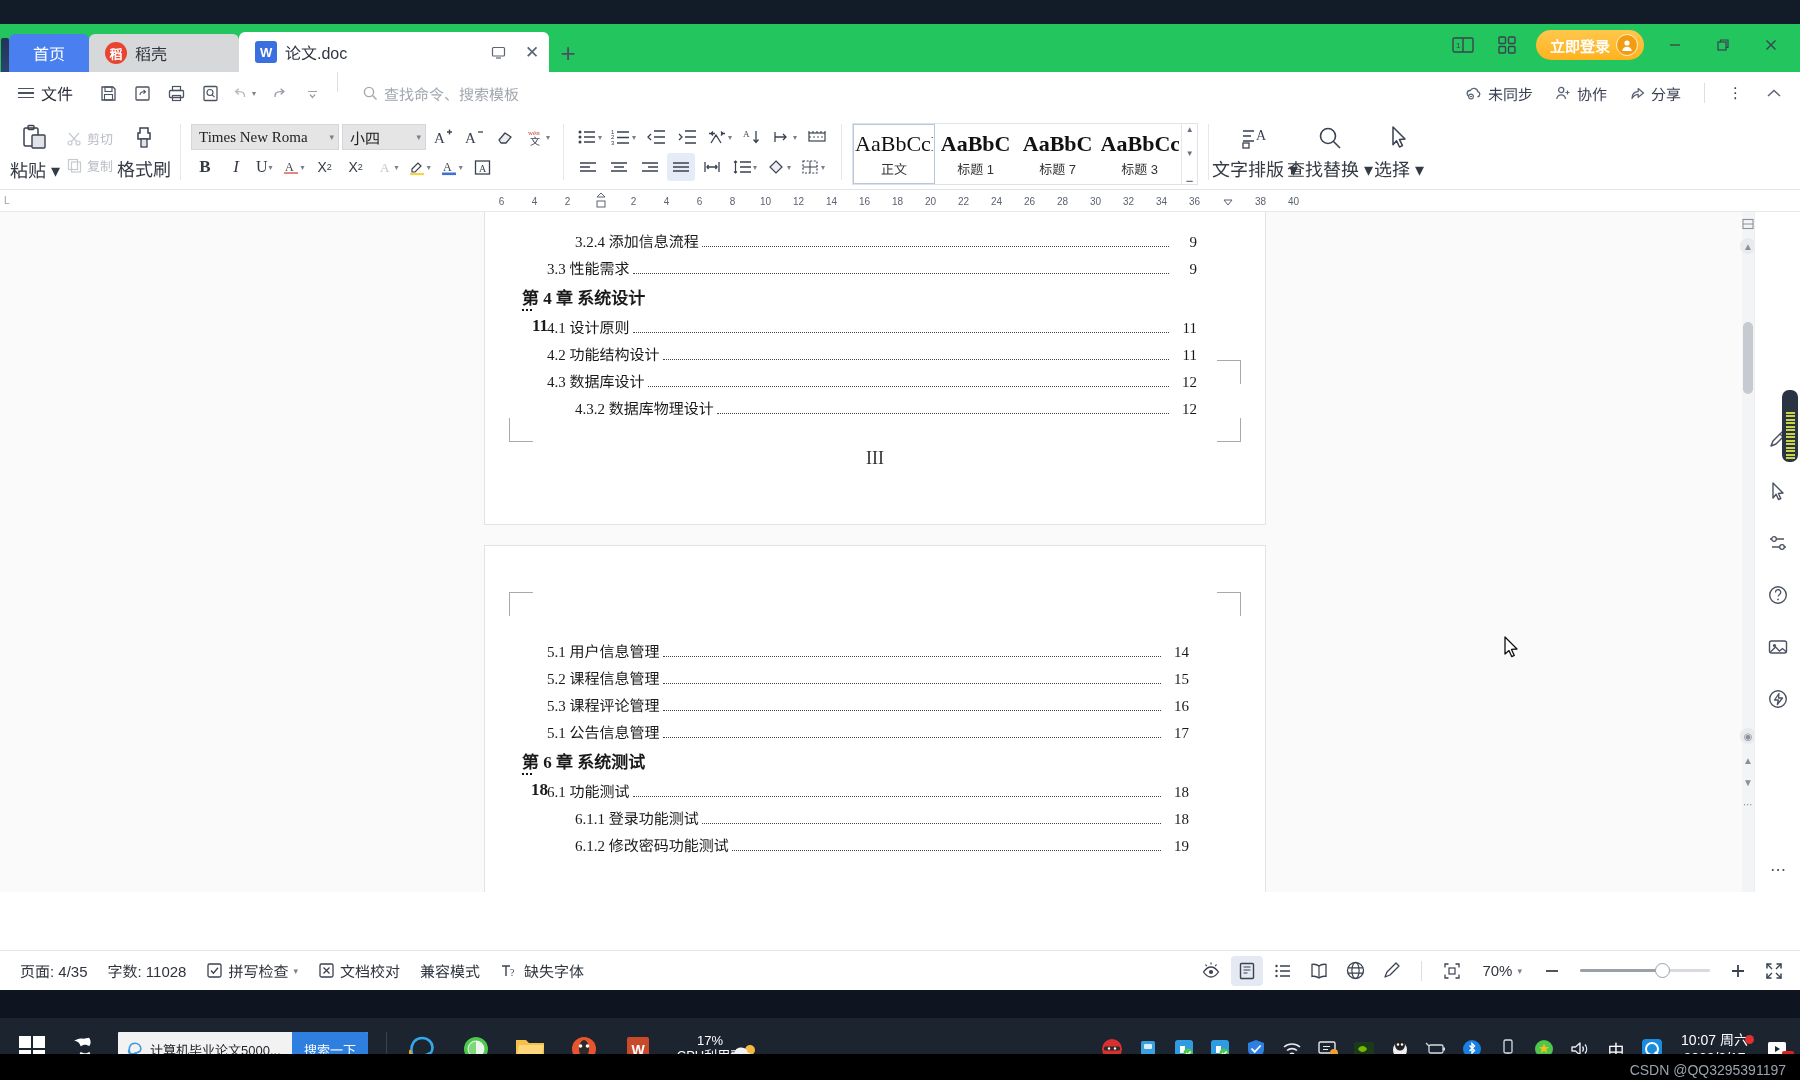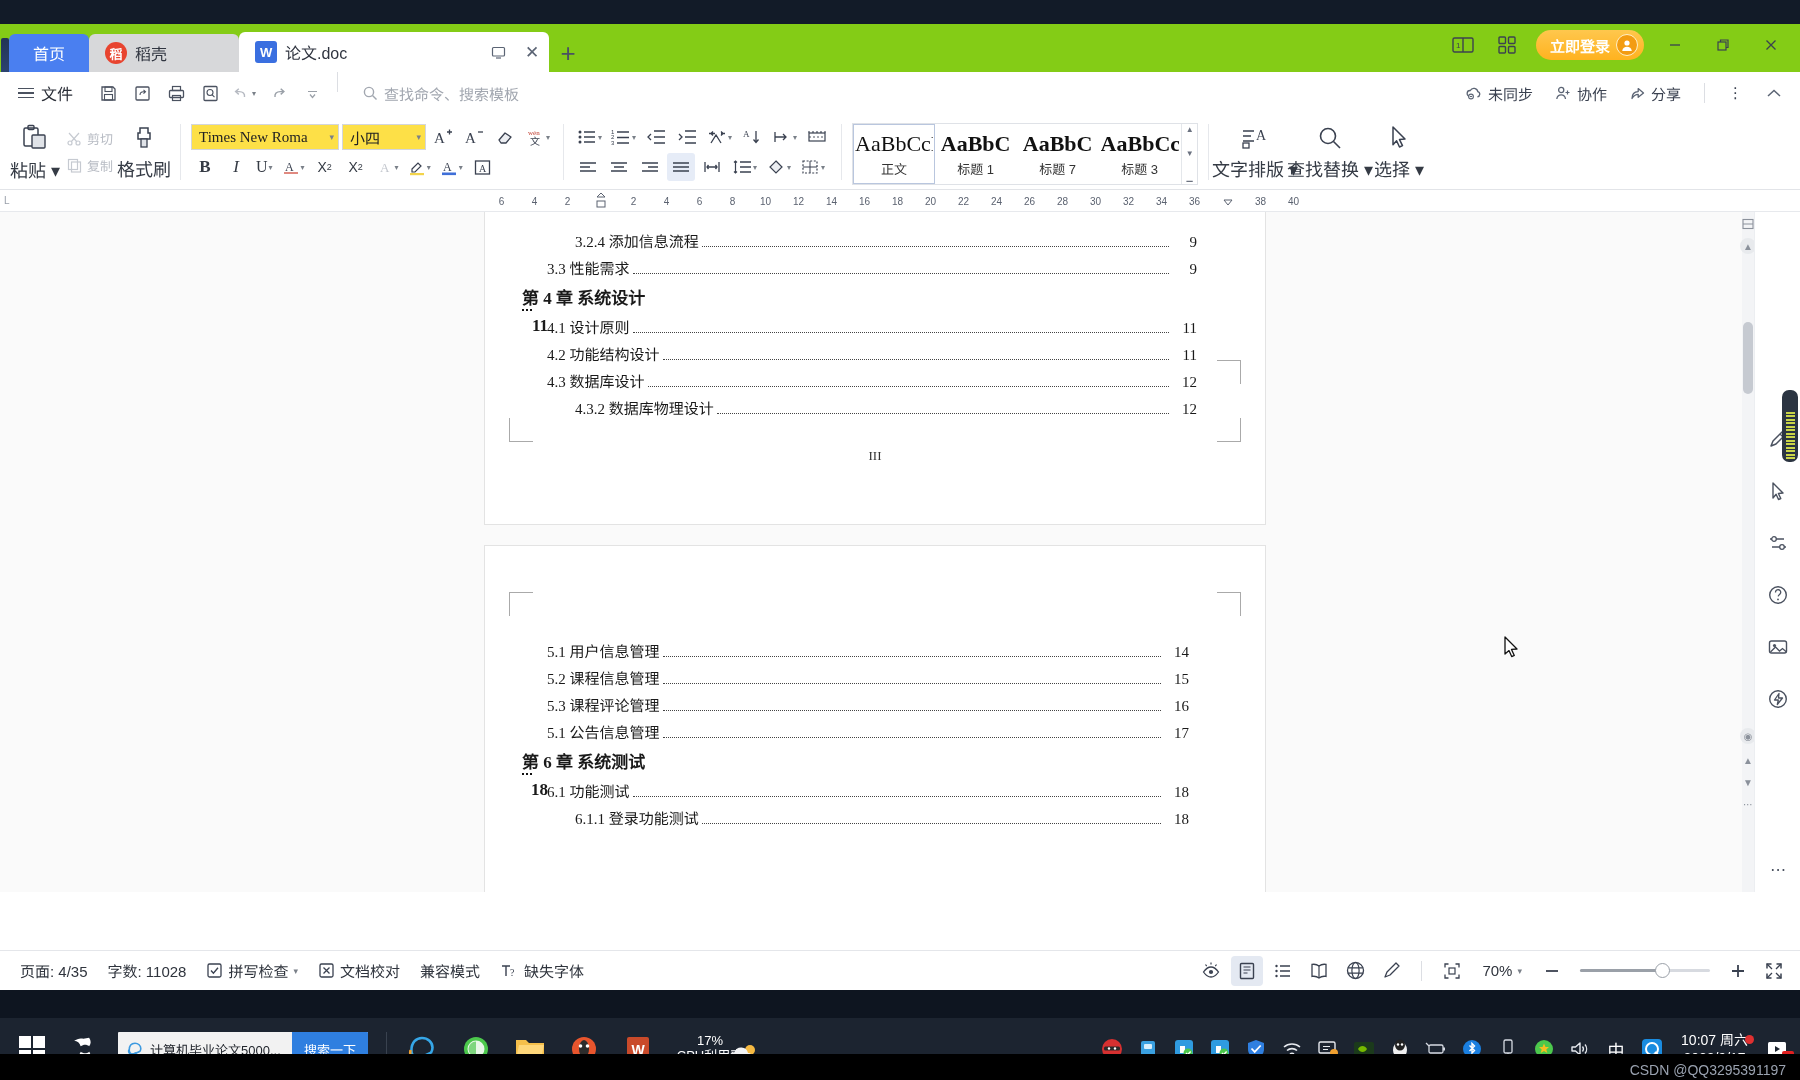--- a/index.html
+++ b/index.html
@@ -20,21 +20,21 @@
 
   
   .wps-window {
     position: absolute; top: 24px; left: 0; width: 1800px; height: 966px;
     background: #ffffff;
   }
 
   
   .tabbar {
     position: relative; height: 48px; width: 100%;
-    background: #84cc16;
+    background: #22c55e;
     display: flex; align-items: flex-end;
   }
   .tab-left-grip {
     width: 8px; height: 34px; margin-left: 1px; margin-bottom: 0;
     background: linear-gradient(#233455,#2c4370);
     border-radius: 2px 2px 0 0;
   }
   .tab {
     height: 38px; display: flex; align-items: center; gap: 8px;
     padding: 0 16px; font-size: 16px; color: #303540;
@@ -144,21 +144,21 @@
   .srow { display: flex; align-items: center; gap: 3px; }
   .s-btn {
     display: flex; align-items: center; gap: 4px; font-size: 13px; color: #353b45;
     padding: 3px 5px; border-radius: 3px; cursor: pointer; white-space: nowrap;
   }
   .s-btn.dim { color: #b8bcc4; }
 
   .font-name, .font-size {
     border: 1px solid #d3d6dc; height: 26px; display: flex; align-items: center;
     justify-content: space-between; padding: 0 4px 0 7px; font-size: 15px;
-    color: #222; background: #fde047; cursor: text;
+    color: #222; background: #e5e5e5; cursor: text;
   }
   .font-name { width: 148px; font-family: "Liberation Serif", serif; }
   .font-size { width: 84px; }
   .caret { font-size: 9px; color: #7a8089; }
 
   .ic-btn {
     width: 28px; height: 28px; display: flex; align-items: center; justify-content: center;
     border-radius: 3px; cursor: pointer; color: #353b45; font-size: 15px;
   }
   .ic-btn.on { background: #e6ecf7; }
@@ -228,21 +228,21 @@
   .toc-line .pg { font-size: 15px; width: 26px; text-align: right; }
   .toc-line.chap { font-weight: bold; font-size: 17px; height: 32px; flex-direction: column; }
   .toc-line.chap .txt { font-size: 17px; }
   .toc-line.chap .pg { font-size: 17px; }
   .toc-line.chap .dots { border-bottom: 2.5px dotted #111; margin-bottom: 5px; }
   .lvl2 { padding-left: 62px; }
   .lvl3 { padding-left: 90px; }
   .chapline { padding-left: 34px; }
   .pagenum-foot {
     position: absolute; width: 100%; text-align: center;
-    font-family: "Liberation Serif", serif; font-size: 13px; color: #333;
+    font-family: "Liberation Serif", serif; font-size: 18px; color: #333;
   }
 
   
   .doc-scroll {
     position: absolute; right: 46px; top: 0; width: 12px; height: 680px;
     background: #f3f4f6;
   }
   .doc-thumb {
     position: absolute; left: 1px; width: 10px; border-radius: 5px; background: #c6cad1;
   }
@@ -965,20 +965,25 @@
           <div class="toc-line lvl2">
             <span class="txt">6.1  功能测试</span>
             <span class="dots"></span>
             <span class="pg">18</span>
           </div>
           <div class="toc-line lvl3">
             <span class="txt">6.1.1  登录功能测试</span>
             <span class="dots"></span>
             <span class="pg">18</span>
           </div>
+          <div class="toc-line lvl3">
+            <span class="txt">6.1.2  修改密码功能测试</span>
+            <span class="dots"></span>
+            <span class="pg">19</span>
+          </div>
         </div>
       </div>
 
       <div class="doc-scroll">
         <div class="doc-thumb" style="top:110px; height:72px;"></div>
       </div>
       <div class="scroll-mini" style="top:4px;">
         <svg width="14" height="14" viewBox="0 0 14 14">
             <rect x="2" y="2.5" width="10" height="9" fill="none" stroke="#8b919b" stroke-width="1.1"></rect>
             <path d="M2 7h10" stroke="#8b919b" stroke-width="1"></path>

